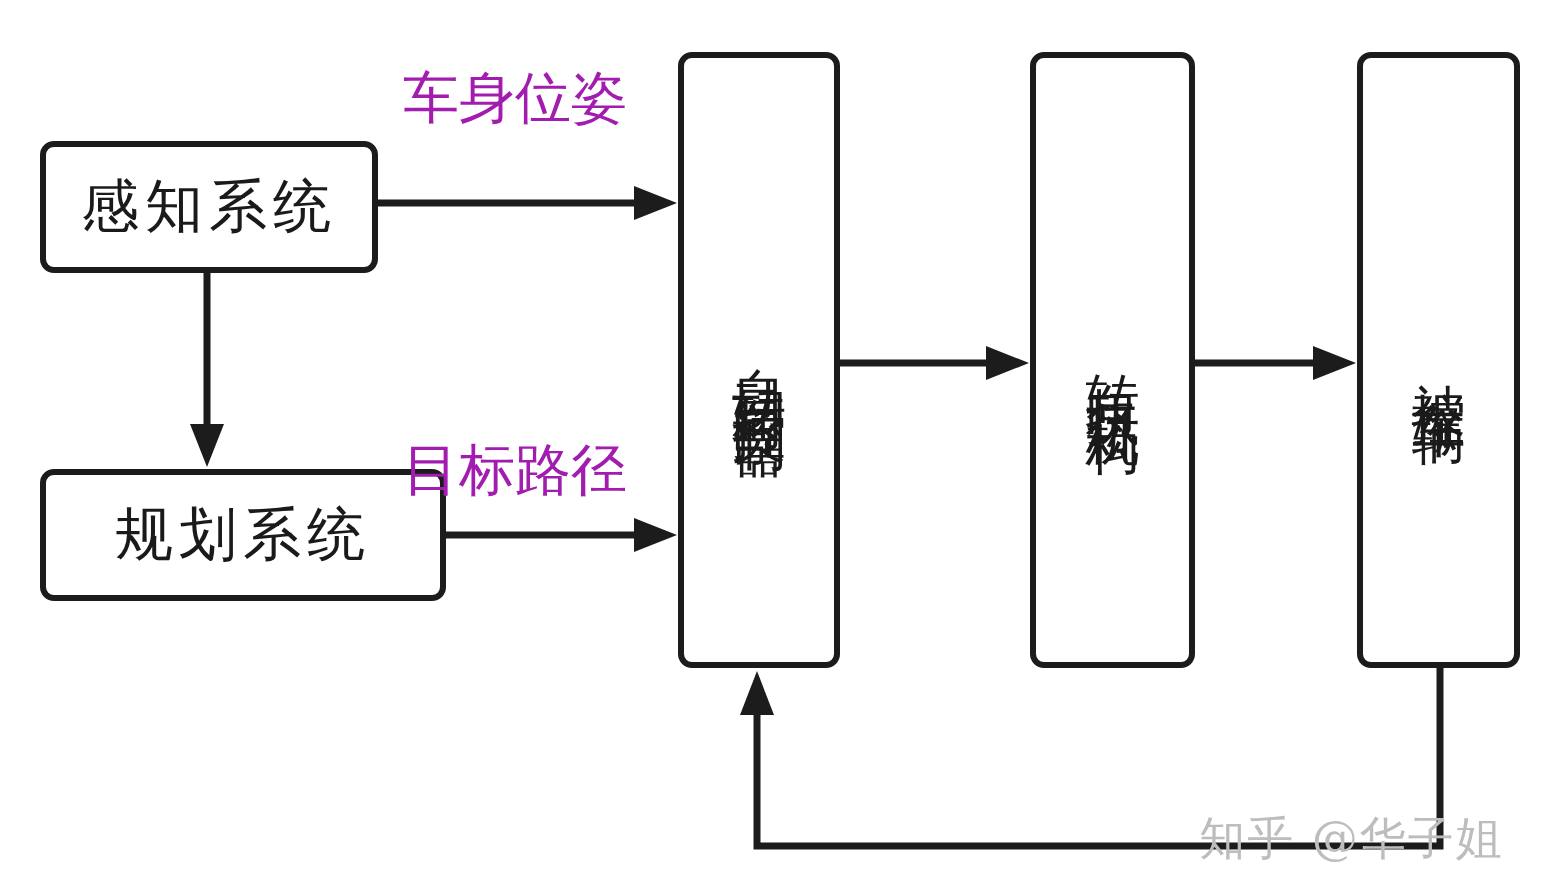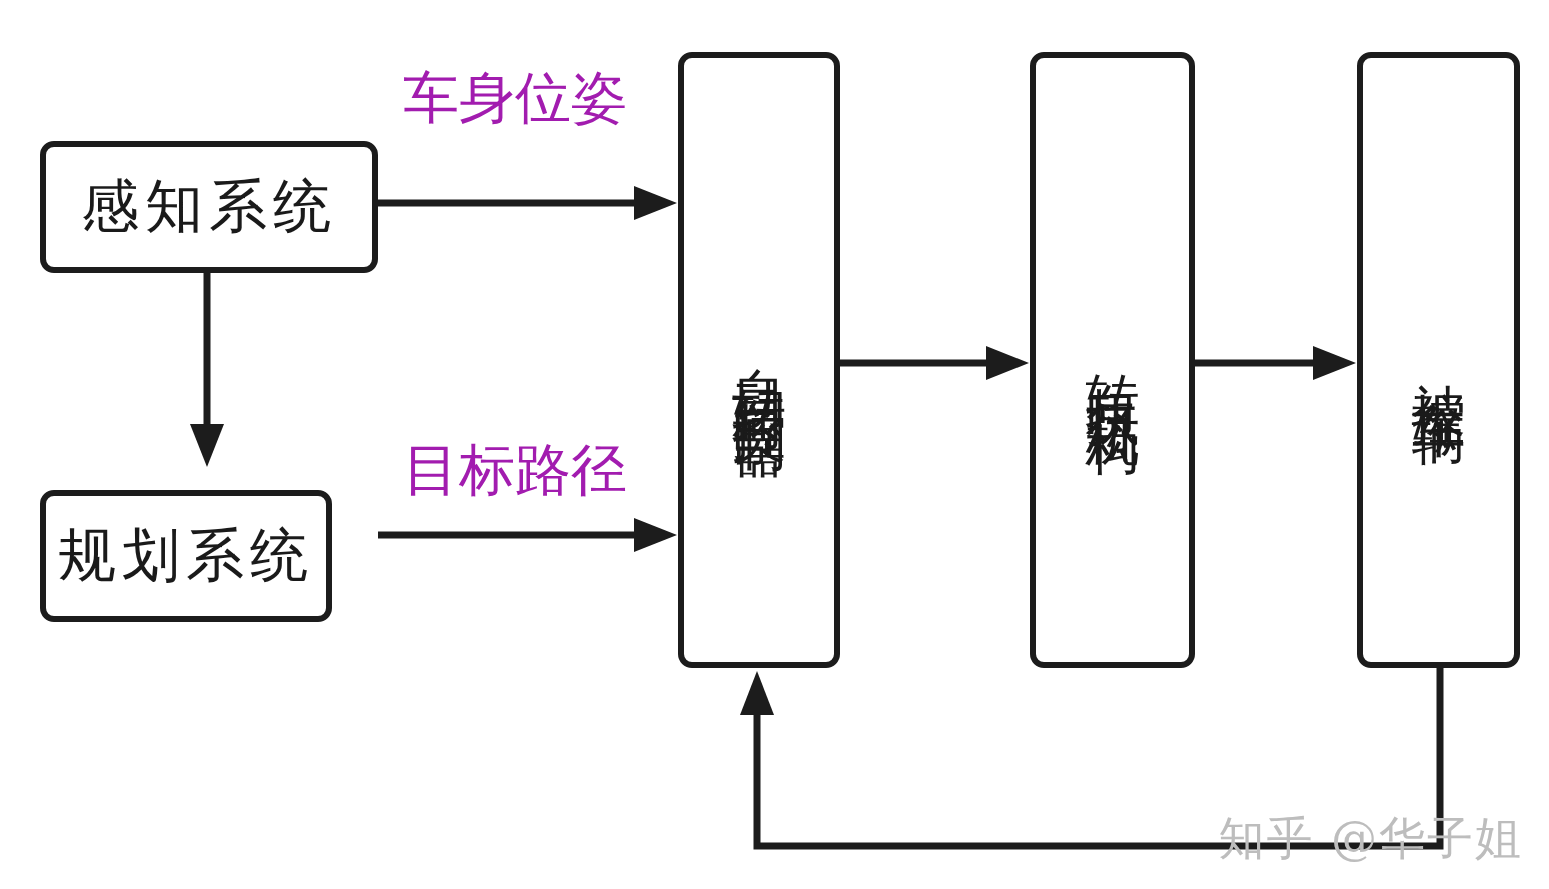--- a/index.html
+++ b/index.html
@@ -40,40 +40,40 @@
   .node-h { font-size: 58px; letter-spacing: 6px; white-space: nowrap; }
   .node-v {
     writing-mode: vertical-rl;
     text-orientation: upright;
     font-size: 54px;
     letter-spacing: 10px;
     line-height: 1;
     white-space: nowrap;
   }
   .node-perception { left: 40px;   top: 141px; width: 338px; height: 132px; }
-  .node-planning   { left: 40px;   top: 490px; width: 292px; height: 132px; }
+  .node-planning   { left: 40px;   top: 469px; width: 406px; height: 132px; }
   .node-controller { left: 678px;  top: 52px;  width: 162px; height: 616px; }
   .node-actuator   { left: 1030px; top: 52px;  width: 165px; height: 616px; }
   .node-vehicle    { left: 1357px; top: 52px;  width: 163px; height: 616px; }
   .edge-label {
     position: absolute;
     font-size: 56px;
     line-height: 1.08;
     text-align: center;
     white-space: nowrap;
     color: #a21caf;
   }
   .label-pose     { left: 365px; top: 68px;  width: 300px; }
   .label-target   { left: 365px; top: 440px; width: 300px; }
   .label-feedback { left: 790px; top: 748px; width: 630px; }
   .watermark {
     position: absolute;
     left: 1180px; top: 808px; width: 343px;
     font-size: 46px;
-    text-align: right;
+    text-align: center;
     color: #bdbdbd;
     letter-spacing: 2px;
     white-space: nowrap;
   }
 </style>
 </head>
 <body>
 
 <div class="canvas">
 

